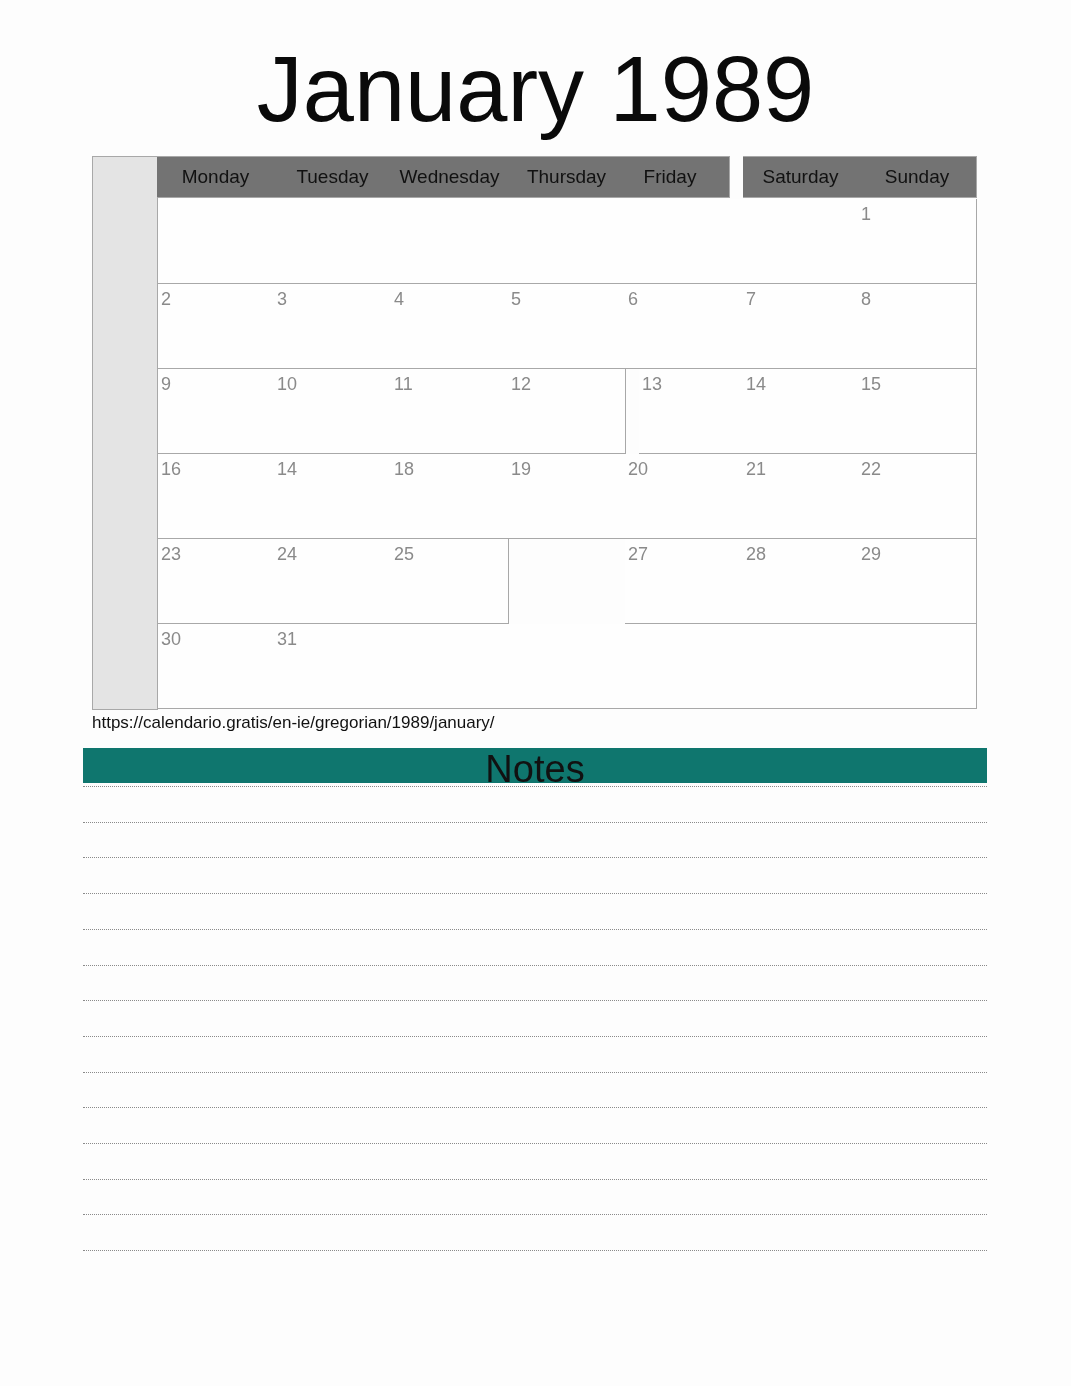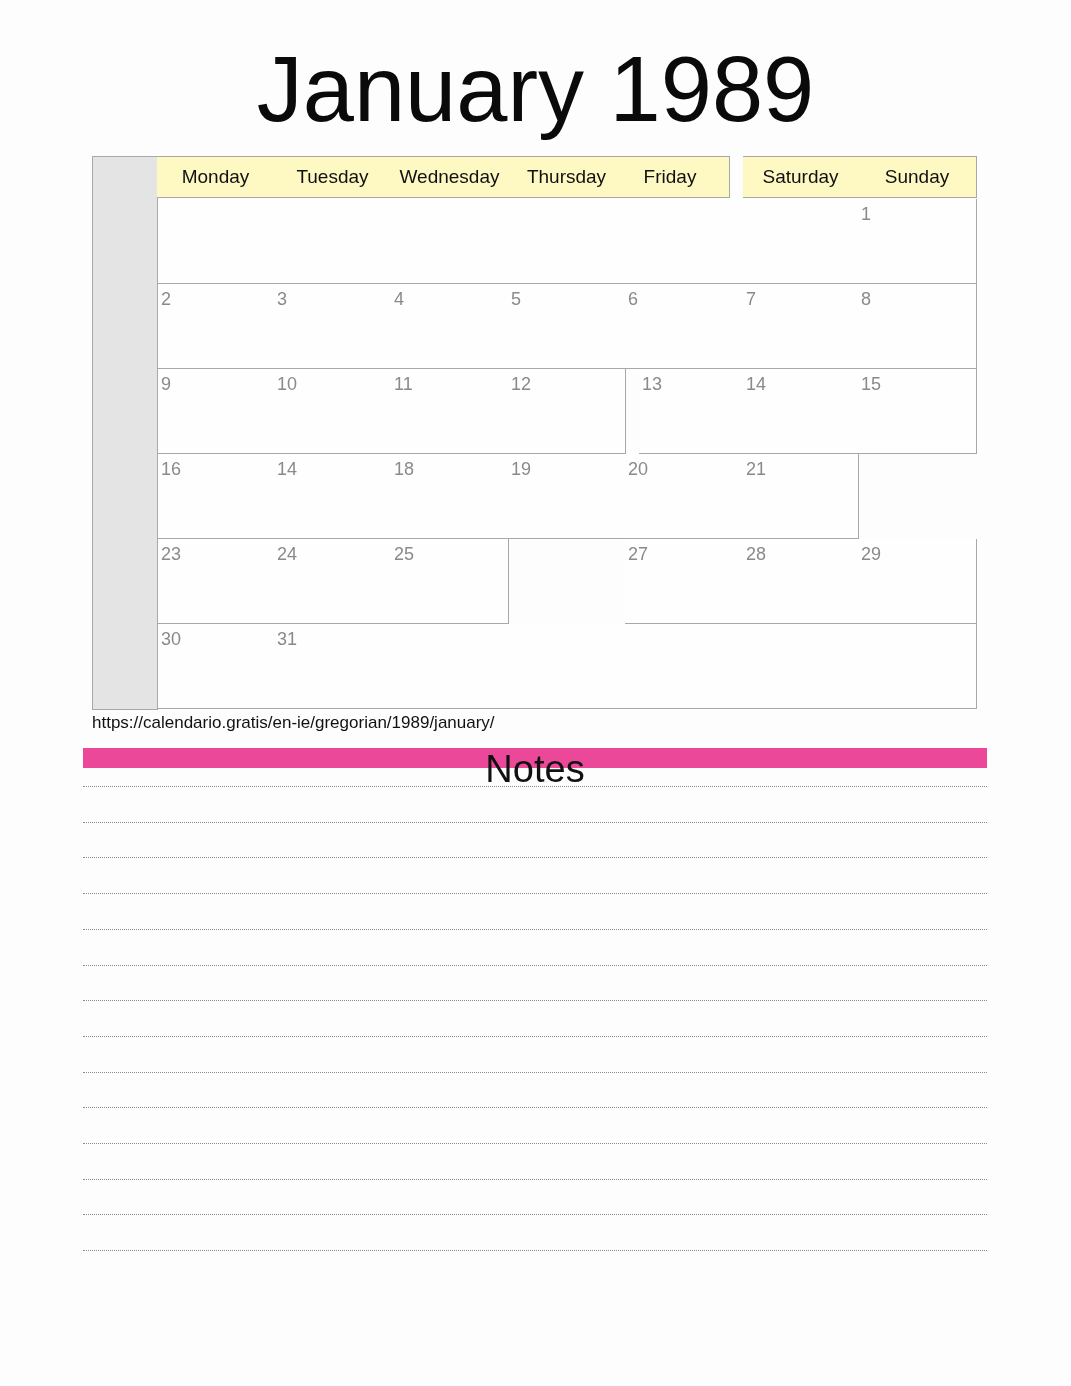--- a/index.html
+++ b/index.html
@@ -10,33 +10,33 @@
     .title {
       position: absolute; left: 0; top: 34px; width: 1071px; text-align: center;
       font-size: 92px; color: #0a0a0a; line-height: 110px; letter-spacing: 0px;
     }
     .cal { position: absolute; left: 92px; top: 156px; width: 884px; height: 553px; }
     .wkcol {
       position: absolute; left: 0; top: 0; width: 64px; height: 552px;
       background: #e4e4e4; border: 1px solid #a8a8a8;
     }
     .hdr {
-      position: absolute; top: 0; height: 42px; background: #fef9c3;
+      position: absolute; top: 0; height: 42px; background: #737373;
       border: 1px solid #a8a8a8; border-left: none;
       font-size: 19px; color: #111; display: flex; align-items: center; justify-content: center;
       box-sizing: border-box;
     }
     .cell {
       position: absolute; height: 85px; background: #fefefe;
       border-right: 1px solid #a8a8a8; border-bottom: 1px solid #a8a8a8; box-sizing: border-box;
     }
     .num { position: absolute; left: 3px; top: 5px; font-size: 18px; color: #8a8a8a; }
     .url { position: absolute; left: 92px; top: 713px; font-size: 17px; color: #111; }
     .notes-bar {
-      position: absolute; left: 83px; top: 748px; width: 904px; height: 20px; background: #ec4899;
+      position: absolute; left: 83px; top: 748px; width: 904px; height: 35px; background: #0f766e;
       text-align: center; font-size: 38px; line-height: 42px; color: #111;
     }
     .line { position: absolute; left: 83px; width: 904px; height: 0; border-top: 1px dotted #8a8a8a; }
   </style>
 </head>
 <body>
 
 <div class="title">January 1989</div>
 
 <div class="cal" id="cal">
@@ -122,20 +122,23 @@
     </div>
     <div class="cell" style="left: 416px; top: 298px; width: 118px;">
       <span class="num">19</span>
     </div>
     <div class="cell" style="left: 533px; top: 298px; width: 119px;">
       <span class="num">20</span>
     </div>
     <div class="cell" style="left: 651px; top: 298px; width: 116px;">
       <span class="num">21</span>
     </div>
+    <div class="cell" style="left: 766px; top: 298px; width: 119px;">
+      <span class="num">22</span>
+    </div>
     <div class="cell" style="left: 65px; top: 383px; width: 118px; border-left: 1px solid rgb(168, 168, 168);">
       <span class="num">23</span>
     </div>
     <div class="cell" style="left: 182px; top: 383px; width: 118px;">
       <span class="num">24</span>
     </div>
     <div class="cell" style="left: 299px; top: 383px; width: 118px;">
       <span class="num">25</span>
     </div>
     <div class="cell" style="left: 533px; top: 383px; width: 119px;">

